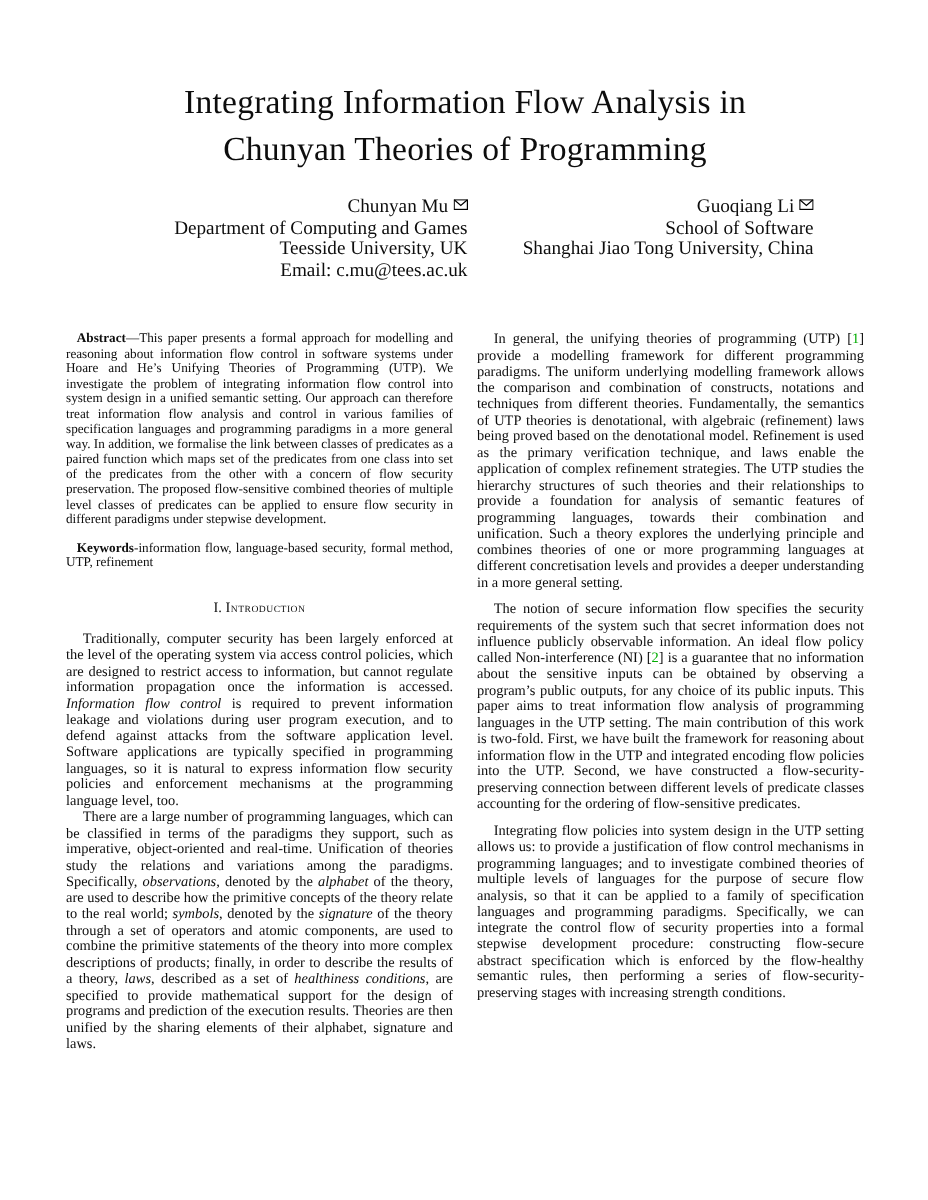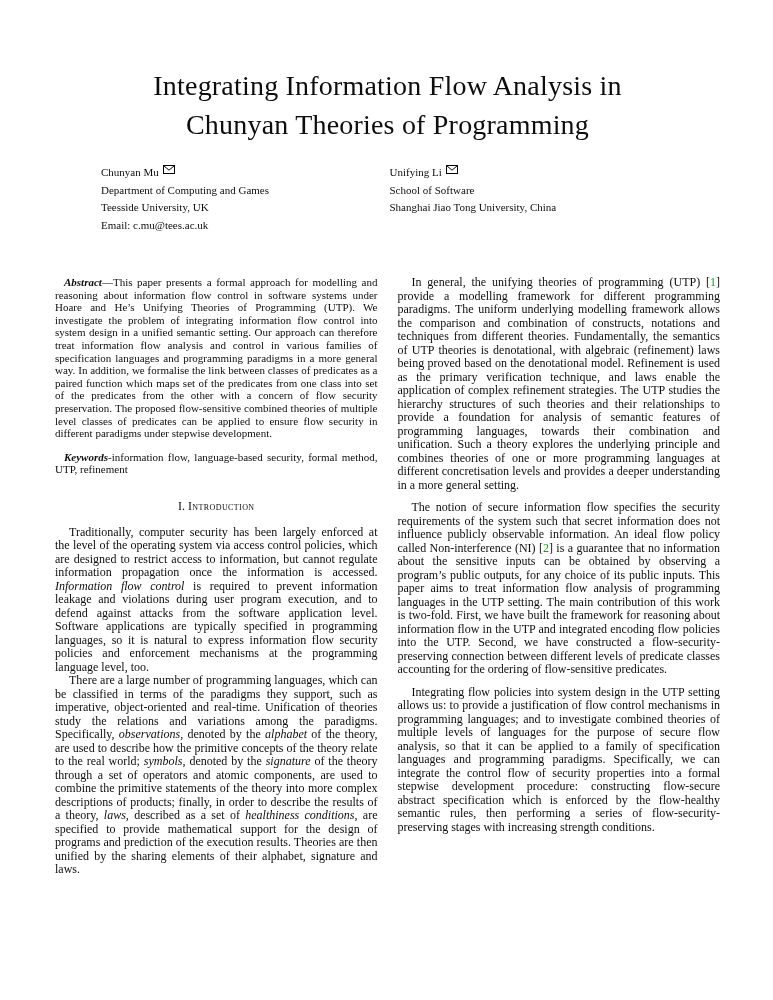--- a/index.html
+++ b/index.html
@@ -21,22 +21,22 @@
     margin:0 0 18px 0;
     letter-spacing:.2px;
   }
   .authors{
     display:flex;
     justify-content:space-between;
     padding:0 42px 0 46px;
     margin:0 0 42px 0;
   }
   .author{
-    text-align:left;
-    font-size:11px;
+    text-align:right;
+    font-size:16px;
     line-height:17.5px;
     flex:1;
   }
   .author .name-row{white-space:nowrap;}
   .env{display:inline-block;vertical-align:2px;margin-left:4px;}
   .columns{
     display:flex;
     gap:20px;
     align-items:flex-start;
   }
@@ -62,42 +62,42 @@
     font-size:12px;
     line-height:13.5px;
     text-align:justify;
     text-indent:14px;
     margin:0;
     hyphens:auto;
   }
   .col-right .body-par{margin:0 0 9px 0;}
   .seg-i{font-style:italic;}
   .seg-b{font-weight:normal;}
-  .seg-bi{font-weight:bold;font-style:italic;}
+  .seg-bi{font-weight:bold;}
   .seg-cite{}
 </style>
 </head>
 <body>
 
 <div class="page">
 
   <h1 class="title"><span>Integrating Information Flow Analysis in</span><br><span>Chunyan Theories of Programming</span></h1>
 
   <div class="authors">
     <div class="author">
       <div class="name-row"><span>Chunyan Mu</span><span class="env"><svg width="12" height="9" viewBox="0 0 12 9">
               <rect x="0.5" y="0.5" width="11" height="8" fill="none" stroke="#000" stroke-width="1"></rect>
               <path d="M0.5 0.5 L6 5.2 L11.5 0.5" fill="none" stroke="#000" stroke-width="1"></path>
             </svg></span></div>
       <div>Department of Computing and Games</div>
       <div>Teesside University, UK</div>
       <div>Email: c.mu@tees.ac.uk</div>
     </div>
     <div class="author">
-      <div class="name-row"><span>Unifying Li</span><span class="env"><svg width="12" height="9" viewBox="0 0 12 9">
+      <div class="name-row"><span>Guoqiang Li</span><span class="env"><svg width="12" height="9" viewBox="0 0 12 9">
               <rect x="0.5" y="0.5" width="11" height="8" fill="none" stroke="#000" stroke-width="1"></rect>
               <path d="M0.5 0.5 L6 5.2 L11.5 0.5" fill="none" stroke="#000" stroke-width="1"></path>
             </svg></span></div>
       <div>School of Software</div>
       <div>Shanghai Jiao Tong University, China</div>
     </div>
   </div>
 
   <div class="columns">
 

